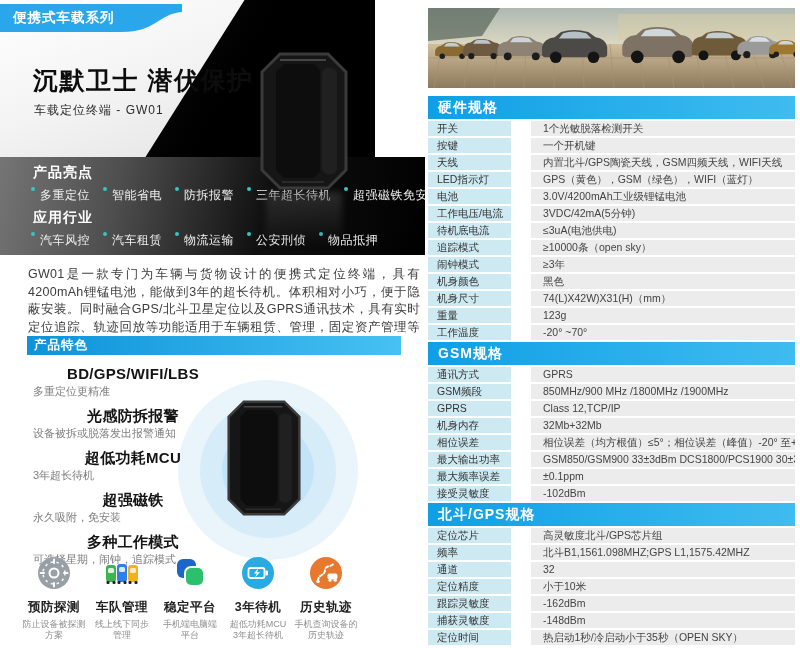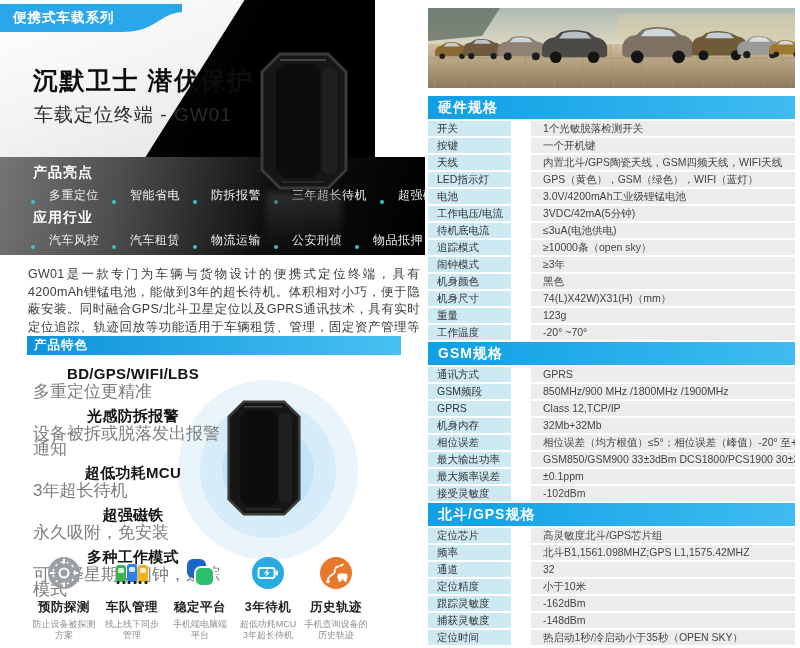--- a/index.html
+++ b/index.html
@@ -14,51 +14,51 @@
   .hero{position:absolute;left:0;top:0;width:375px;height:157px;
     background:linear-gradient(160deg,#ffffff 0%,#f3f3f3 45%,#dedede 100%);overflow:hidden;}
   .hero-wedge{position:absolute;inset:0;background:linear-gradient(120deg,#1a1a1a,#000 60%);
     clip-path:polygon(65.2% 0,100% 0,100% 100%,38.8% 100%);}
   .ribbon{position:absolute;left:0;top:4px;width:182px;height:28px;z-index:5;}
   .ribbon svg{display:block;}
   .ribbon-label{position:absolute;left:13px;top:5px;color:#fff;font-weight:bold;
     font-size:13.5px;letter-spacing:1px;}
   .hero-title{position:absolute;left:33px;top:64px;font-size:25px;font-weight:bold;
     color:#0d0d0d;letter-spacing:1.5px;z-index:3;}
-  .hero-subtitle{position:absolute;left:34px;top:102px;font-size:19px;color:#2b2b2b;
+  .hero-subtitle{position:absolute;left:34px;top:102px;font-size:12px;color:#2b2b2b;
     letter-spacing:1px;z-index:3;}
   .device-hero{position:absolute;left:260px;top:52px;z-index:6;}
   .device-reflection{position:absolute;left:266px;top:192px;width:76px;height:55px;z-index:5;
     background:linear-gradient(180deg,rgba(70,70,70,.55),rgba(70,70,70,0));filter:blur(3px);}
   .dark-band{position:absolute;left:0;top:157px;width:425px;height:98px;
     background:linear-gradient(102deg,#757575 0%,#4e4e4e 28%,#101010 62%,#000 100%);}
   .band-head{position:absolute;left:33px;color:#fff;font-weight:bold;font-size:14px;letter-spacing:1px;}
   .band-head.h1{top:7px;}
   .band-head.h2{top:52px;}
   .chips{position:absolute;left:31px;display:flex;gap:13px;align-items:center;}
   .chips.c1{top:30px;}
   .chips.c2{top:75px;}
-  .chip{display:flex;align-items:flex-end;gap:14px;}
+  .chip{display:flex;align-items:flex-start;gap:5px;}
   .chip .dot{width:4px;height:4px;border-radius:50%;background:#35c6c6;flex:none;}
   .chip .txt{font-size:12px;color:#f0f0f0;letter-spacing:.5px;white-space:nowrap;}
   .desc{position:absolute;left:28px;top:266px;width:392px;font-size:12.5px;color:#3d3d3d;
     line-height:17.5px;text-align:justify;letter-spacing:.3px;}
   .feature-bar{position:absolute;left:27px;top:336px;width:374px;height:19px;line-height:19px;
     background:linear-gradient(90deg,#0c93da,#47c1f2);color:#fff;font-weight:bold;
     font-size:12.5px;padding-left:7px;box-sizing:border-box;letter-spacing:1px;}
   .radar{position:absolute;border-radius:50%;}
   .radar.r1{left:178px;top:380px;width:180px;height:180px;background:#eaf4fb;}
   .radar.r2{left:200px;top:402px;width:136px;height:136px;background:#d7ecf9;}
   .radar.r3{left:222px;top:424px;width:92px;height:92px;background:#c3e3f7;}
   .device-feat{position:absolute;left:226px;top:400px;z-index:4;}
   .features{position:absolute;left:33px;top:364px;width:200px;}
   .feature-item{margin-bottom:7px;}
   .feature-title{font-size:15px;font-weight:bold;color:#141414;line-height:19px;letter-spacing:.3px;text-align:center;}
-  .feature-desc{font-size:17px;color:#7d7d7d;line-height:15px;margin-top:1px;}
-  .badges{position:absolute;left:30px;top:556px;width:340px;display:flex;align-items:center;}
+  .feature-desc{font-size:11px;color:#7d7d7d;line-height:15px;margin-top:1px;}
+  .badges{position:absolute;left:20px;top:556px;width:340px;display:flex;align-items:center;}
   .badge{width:68px;text-align:center;}
   .badge-icon{width:34px;height:34px;margin:0 auto;}
   .badge-title{font-size:12.5px;font-weight:bold;color:#222;margin-top:5px;letter-spacing:.5px;}
   .badge-desc{font-size:9px;color:#8f8f8f;margin-top:3px;line-height:11px;white-space:pre-line;}
   
   .right{position:absolute;left:428px;top:0;width:367px;height:648px;}
   .photo{position:absolute;left:0;top:8px;width:367px;height:80px;overflow:hidden;}
   .specs{position:absolute;left:0;top:96px;width:367px;}
   .spec-header{height:23px;line-height:23px;background:linear-gradient(90deg,#0f9fe6,#3fbcf0);
     color:#fff;font-weight:bold;font-size:14px;padding-left:10px;letter-spacing:1px;margin-bottom:2px;}

